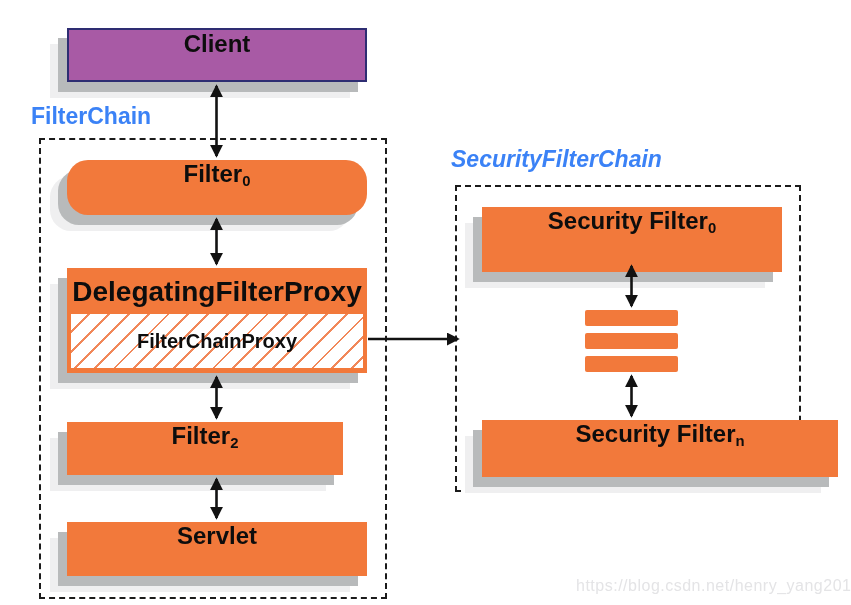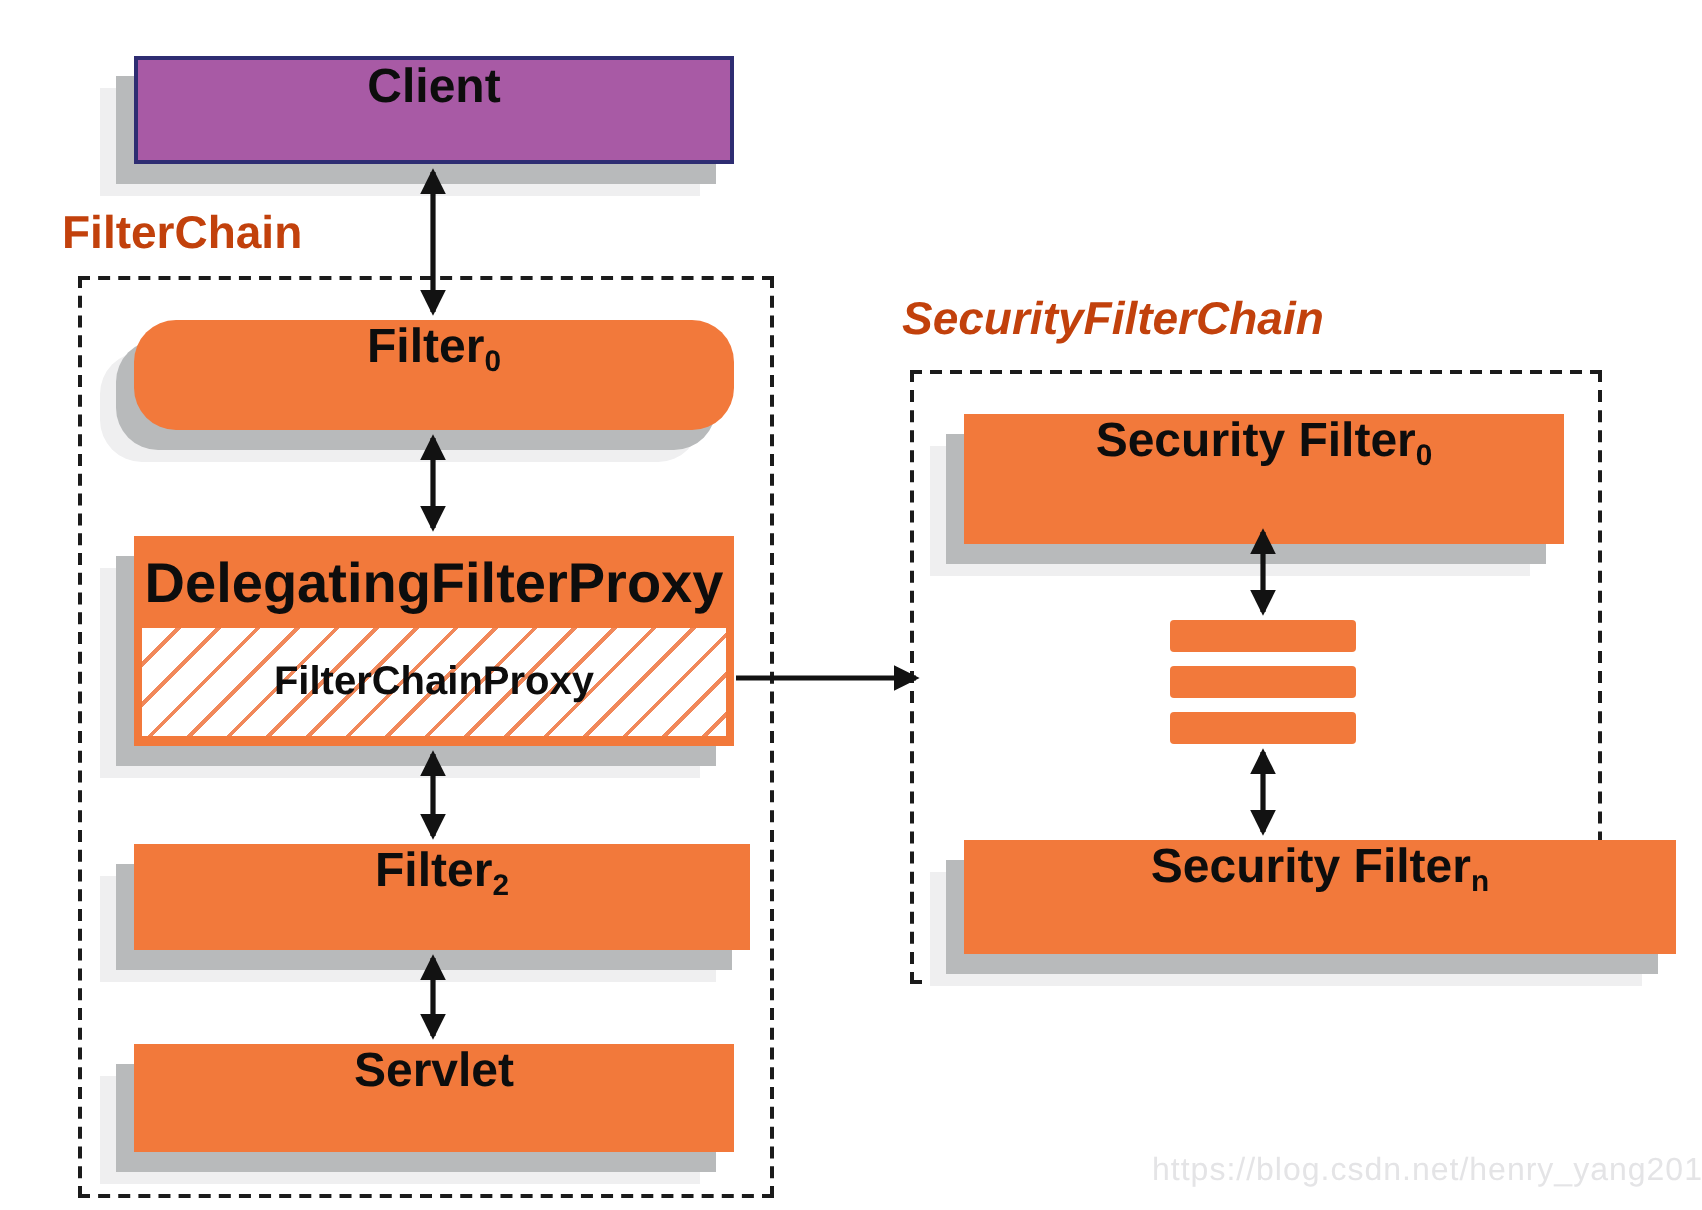--- a/index.html
+++ b/index.html
@@ -20,21 +20,21 @@
   .shadowed{
     box-shadow:-9px 10px 0 #b8babb, -17px 16px 0 #efeff0;
   }
   .orange{background:#f2793b;}
   .client{
     left:67px;top:28px;width:300px;height:54px;
     background:#a85aa5;border:2px solid #2e2d72;
   }
   .section-label{
     position:absolute;
-    font-weight:700;font-size:23px;color:#c2410c;
+    font-weight:700;font-size:23px;color:#3b82f6;
     white-space:nowrap;
   }
   .fc-label{left:31px;top:103px;}
   .sfc-label{left:451px;top:146px;font-style:italic;}
   .dashed-container{
     position:absolute;border:2px dashed #1b1b1b;box-sizing:border-box;
     background:transparent;
   }
   .fc-box{left:39px;top:138px;width:348px;height:461px;}
   .sfc-box{left:455px;top:185px;width:346px;height:307px;}
@@ -43,21 +43,21 @@
   .dfp-title{
     width:100%;text-align:center;font-weight:700;font-size:28px;
     padding-top:9px;line-height:1.1;
   }
   .fcp{
     position:absolute;left:4px;top:46px;width:292px;height:54px;
     display:flex;align-items:center;justify-content:center;
     font-weight:700;font-size:20px;
     background:repeating-linear-gradient(135deg,#ffffff 0px,#ffffff 12px,#f1885a 12px,#f1885a 14px);
   }
-  .filter2{left:67px;top:422px;width:308px;height:53px;}
+  .filter2{left:67px;top:422px;width:276px;height:53px;}
   .servlet{left:67px;top:522px;width:300px;height:54px;}
   .sf0{left:482px;top:207px;width:300px;height:65px;}
   .sfn{left:482px;top:420px;width:356px;height:57px;}
   .bar{
     position:absolute;left:585px;width:93px;height:16px;
     background:#f2793b;border-radius:2px;
   }
   .bar1{top:310px;} .bar2{top:333px;} .bar3{top:356px;}
   sub{font-size:0.62em;line-height:0;vertical-align:-0.3em;}
   .arrows{position:absolute;left:0;top:0;width:851px;height:605px;pointer-events:none;}

